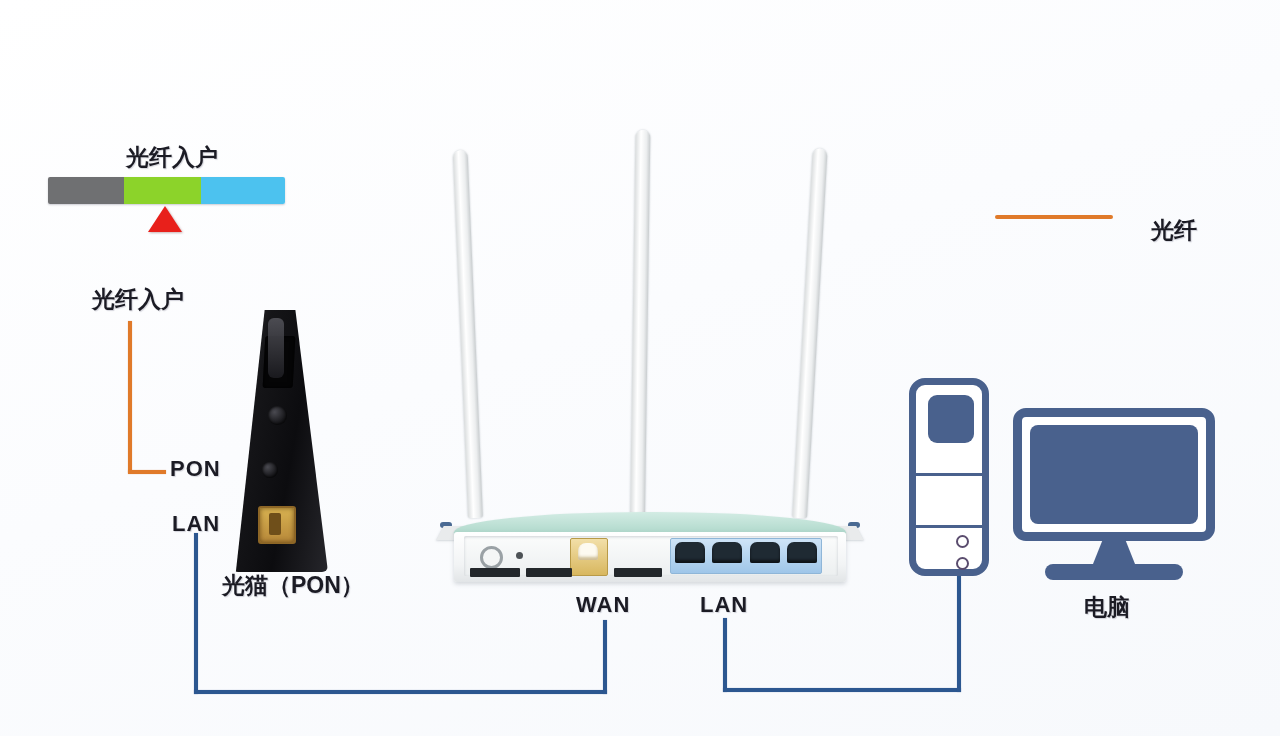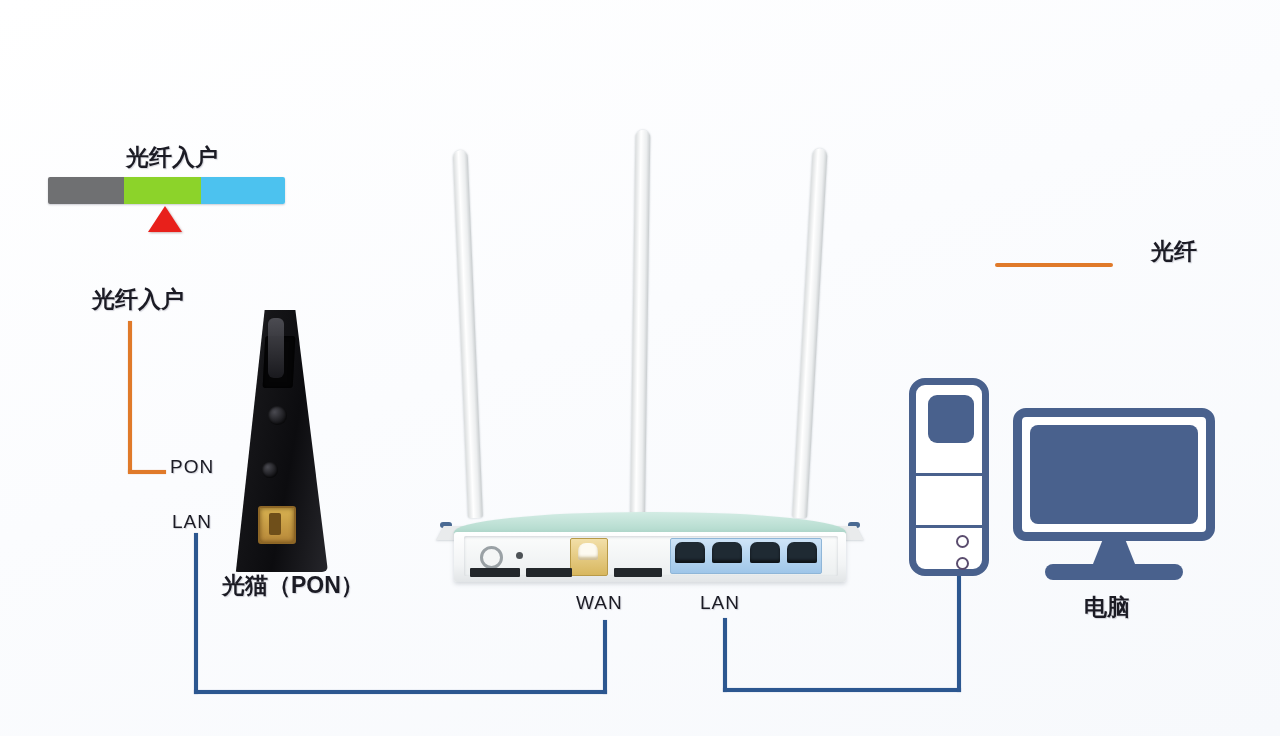--- a/index.html
+++ b/index.html
@@ -32,21 +32,21 @@
   }
 
   
   .lbl {
     position: absolute;
     color: #1b1b24;
     white-space: nowrap;
     text-shadow: 1px 1px 1px rgba(130,130,150,.33);
   }
   .lbl-cn { font-size: 23px; font-weight: bold; }
-  .lbl-en { font-size: 19px; font-weight: normal; letter-spacing: 1px; }
+  .lbl-en { font-size: 22px; font-weight: bold; letter-spacing: 1px; }
 
   
   #fiber-bar {
     position: absolute;
     left: 48px;
     top: 177px;
     width: 237px;
     height: 27px;
     display: flex;
     border-radius: 2px;
@@ -232,21 +232,21 @@
     clip-path: polygon(26% 0%, 74% 0%, 100% 100%, 0% 100%);
   }
   #mon-base {
     position: absolute; left: 32px; top: 156px; width: 138px; height: 16px;
     background: #49618d; border-radius: 8px;
   }
 
   
   #legend { position: absolute; left: 995px; top: 215px; width: 230px; }
   .legend-row {
-    display: flex; align-items: flex-end; height: 52px;
+    display: flex; align-items: flex-start; height: 52px;
   }
   .legend-line { width: 118px; height: 4px; border-radius: 2px; }
   .legend-text {
     margin-left: 38px; font-size: 23px; font-weight: bold; color: #1b1b24;
     text-shadow: 1px 1px 1px rgba(130,130,150,.33);
   }
 </style>
 </head>
 <body>
 

